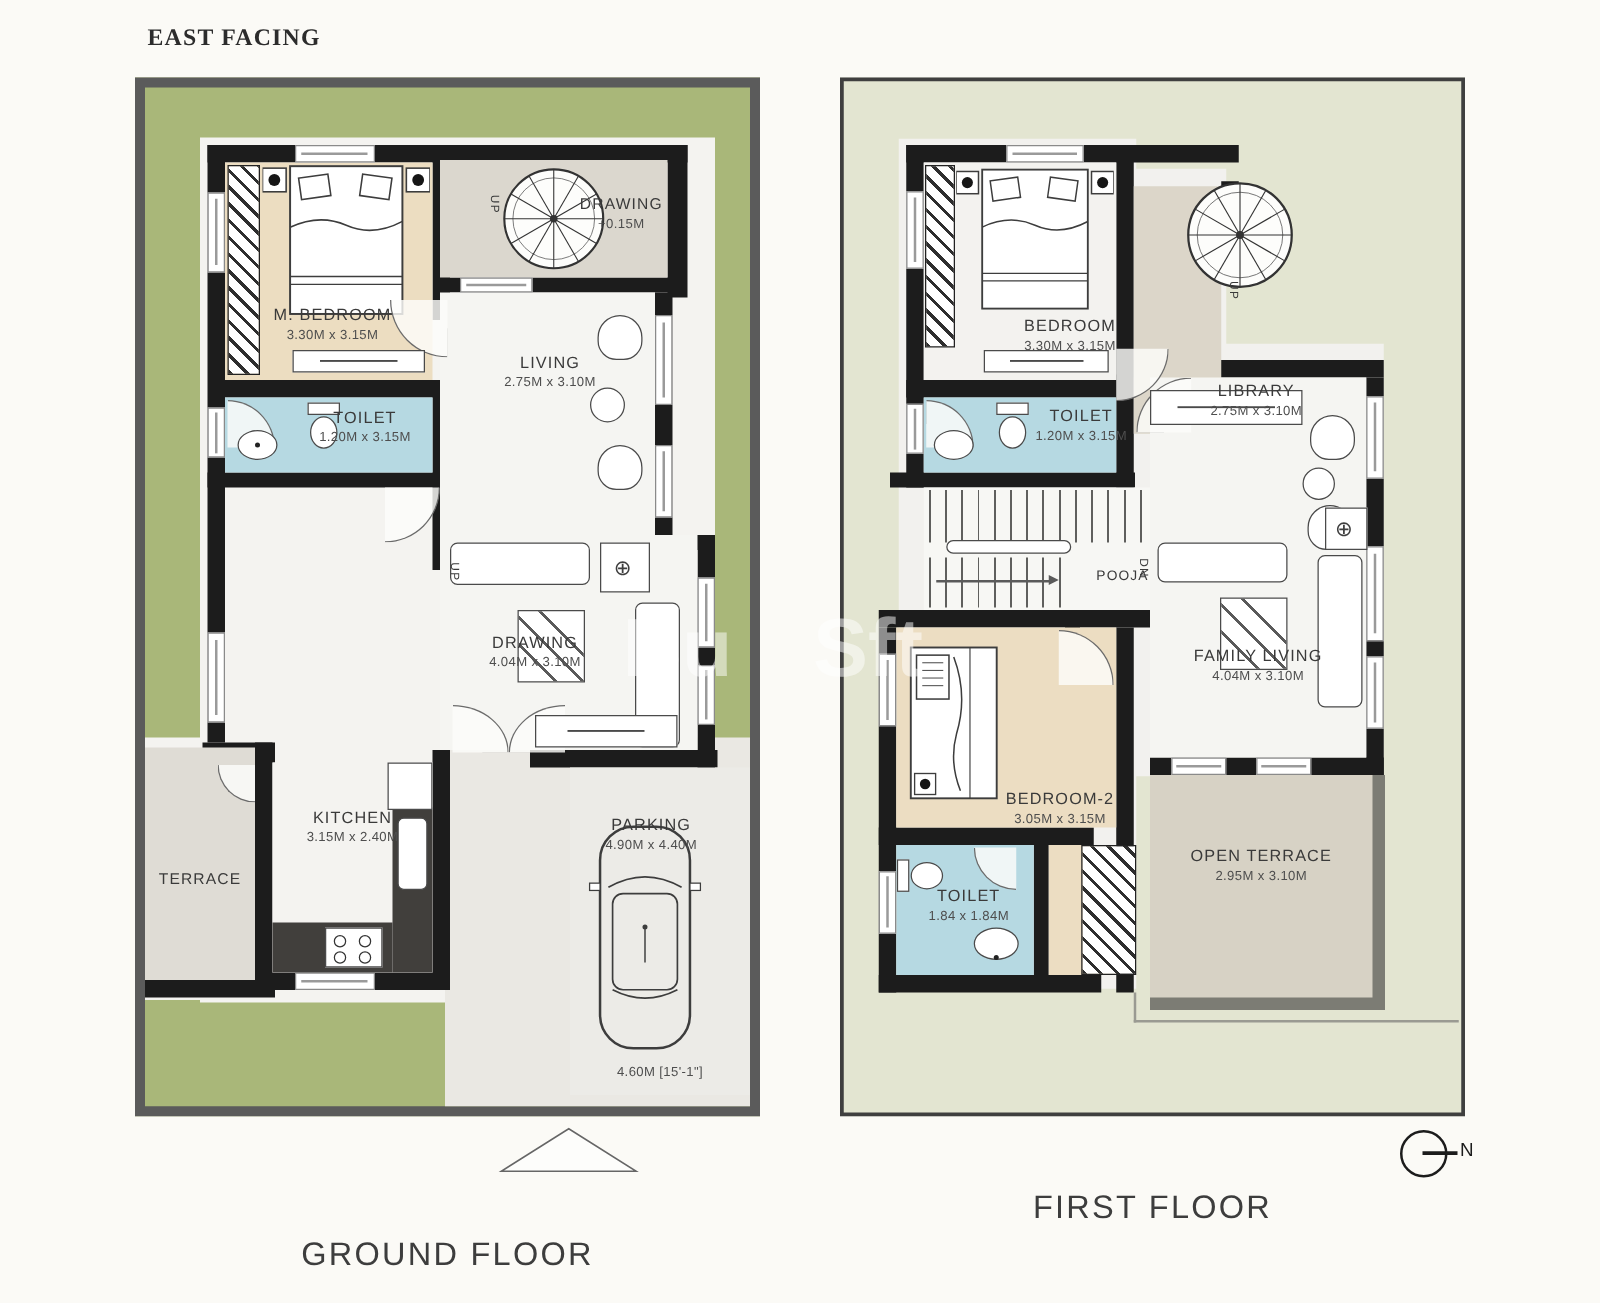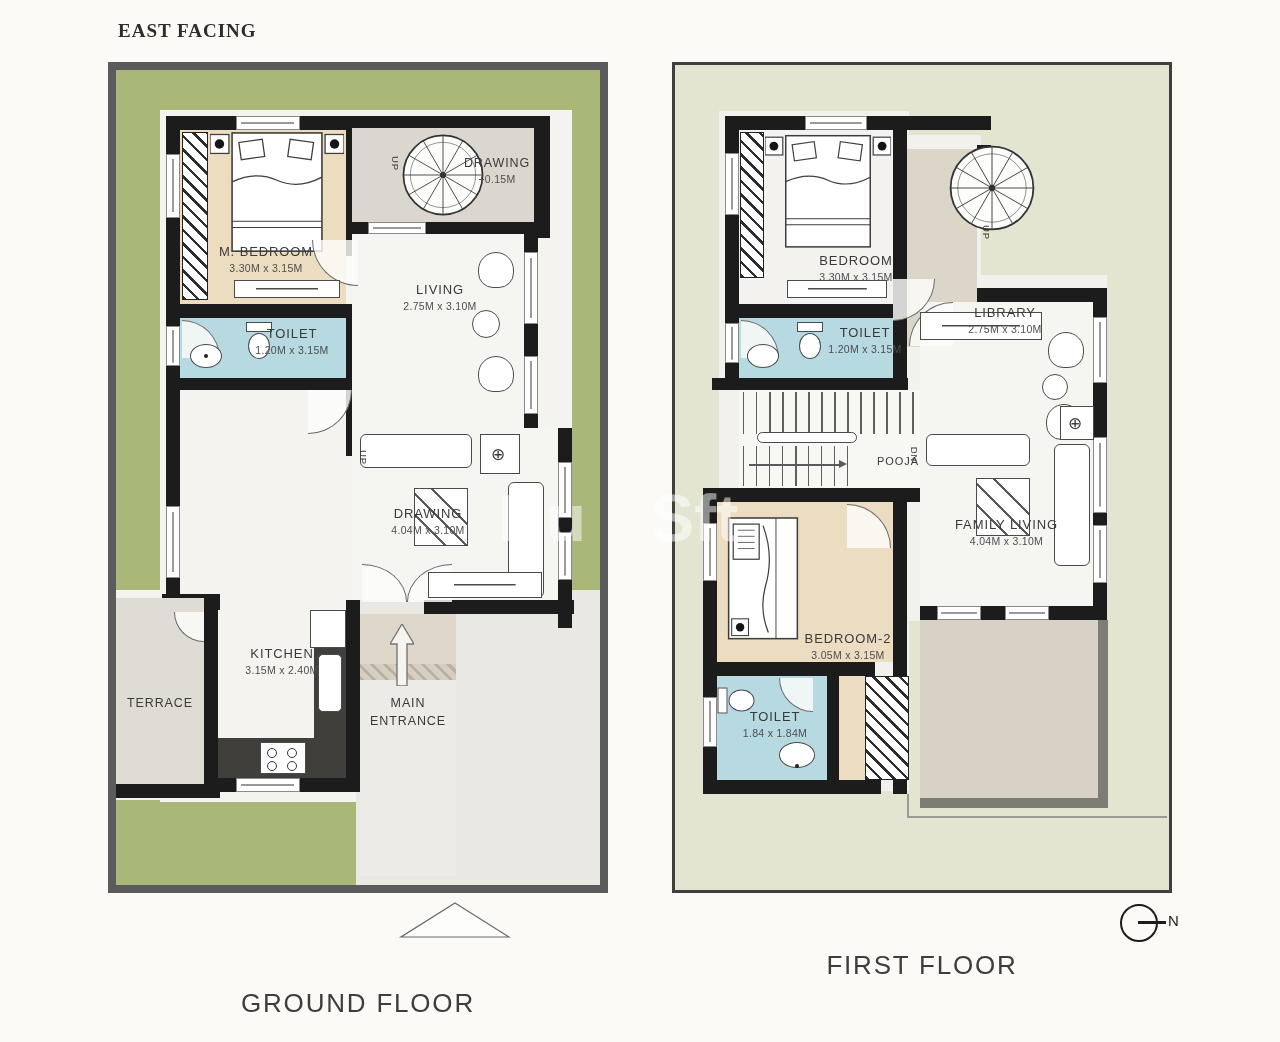--- a/index.html
+++ b/index.html
@@ -155,32 +155,40 @@
       <div class="dot" style="left:6px;top:5px;width:8px;height:8px;background:transparent;border:1.5px solid #333;"></div>
       <div class="dot" style="left:26px;top:5px;width:8px;height:8px;background:transparent;border:1.5px solid #333;"></div>
       <div class="dot" style="left:6px;top:18px;width:8px;height:8px;background:transparent;border:1.5px solid #333;"></div>
       <div class="dot" style="left:26px;top:18px;width:8px;height:8px;background:transparent;border:1.5px solid #333;"></div>
     </div>
     <div class="furn" style="left:92px;top:0px;width:36px;height:38px;"></div>
   </div>
 
   <div class="f" style="left:0px;top:528px;width:88px;height:186px;background:#dfdcd5;"></div>
 
-  <div class="f tile" style="left:244px;top:544px;width:96px;height:262px;background:#edebe7;">
-    <div class="f" style="left:0px;top:0px;width:96px;height:66px;background:#ded7ca;">
-      <div class="f" style="left:0px;top:50px;width:96px;height:16px;background:repeating-linear-gradient(45deg,#b9b2a2 0 3px,#d6cfc1 3px 9px);"></div>
+
+  <div class="f tile" style="left:340px;top:544px;width:144px;height:262px;background:#ecebe7;">
+    <svg class="abs" style="left:14px;top:22px;" width="92" height="228" viewBox="0 0 110 220">
+      <rect x="12" y="4" width="86" height="212" rx="32" fill="none" stroke="#3d3d3d" stroke-width="2.4"></rect>
+      <path d="M20 62 Q 55 42 90 62" fill="none" stroke="#3d3d3d" stroke-width="1.6"></path>
+      <rect x="24" y="68" width="62" height="92" rx="10" fill="none" stroke="#3d3d3d" stroke-width="1.6"></rect>
+      <path d="M24 160 Q 55 176 86 160" fill="none" stroke="#3d3d3d" stroke-width="1.6"></path>
+      <line x1="55" y1="100" x2="55" y2="134" stroke="#3d3d3d" stroke-width="1.4"></line>
+      <circle cx="55" cy="100" r="2.4" fill="#3d3d3d"></circle>
+      <rect x="2" y="58" width="10" height="7" fill="#fff" stroke="#3d3d3d" stroke-width="1.2"></rect>
+      <rect x="98" y="58" width="10" height="7" fill="#fff" stroke="#3d3d3d" stroke-width="1.2"></rect>
+    </svg>
+    <div class="lbl" style="left:0px;top:38px;width:130px;">
+      <div class="nm">PARKING</div>
+      <div class="dm">4.90M x 4.40M</div>
     </div>
-    <svg class="abs" style="left:30px;top:10px;z-index:5;" width="24" height="62" viewBox="0 0 24 62">
-      <path d="M12 0 L24 20 H17 V62 H7 V20 H0 Z" fill="#f6f4f0" stroke="#777" stroke-width="1.4"></path>
-    </svg>
-    <div class="lbl" style="left:0px;top:80px;width:96px;">
-      <div class="nm wrap" style="font-size:12.5px;">MAIN ENTRANCE</div>
+    <div class="lbl" style="left:0px;top:238px;width:144px;">
+      <div class="dm" style="margin-top:0;">4.60M [15'-1"]</div>
     </div>
   </div>
-
 
   <div class="arc arc-tr" style="left:246px;top:494px;width:45px;height:38px;"></div>
   <div class="arc arc-tl" style="left:291px;top:494px;width:45px;height:38px;"></div>
 
   <div class="win h" style="left:120px;top:46px;width:64px;height:14px;"></div>
   <div class="win v" style="left:50px;top:84px;width:14px;height:64px;"></div>
   <div class="win v" style="left:50px;top:256px;width:14px;height:40px;"></div>
   <div class="win v" style="left:50px;top:436px;width:14px;height:72px;"></div>
   <div class="win v" style="left:408px;top:182px;width:14px;height:72px;"></div>
   <div class="win v" style="left:408px;top:286px;width:14px;height:58px;"></div>
@@ -391,20 +399,24 @@
     <div class="dm">4.04M x 3.10M</div>
   </div>
   <div class="lbl" style="left:98px;top:566px;width:150px;">
     <div class="nm">BEDROOM-2</div>
     <div class="dm">3.05M x 3.15M</div>
   </div>
   <div class="lbl" style="left:42px;top:644px;width:116px;">
     <div class="nm">TOILET</div>
     <div class="dm">1.84 x 1.84M</div>
   </div>
+  <div class="lbl" style="left:245px;top:612px;width:178px;">
+    <div class="nm">OPEN TERRACE</div>
+    <div class="dm">2.95M x 3.10M</div>
+  </div>
 </div>
 
 <svg class="abs" style="left:398px;top:900px;" width="114" height="40" viewBox="0 0 114 40">
   <polygon points="57,3 111,37 3,37" fill="#fdfdfb" stroke="#666" stroke-width="1.2"></polygon>
 </svg>
 
 <div class="floor-title" style="left:156px;top:988px;width:404px;">GROUND FLOOR</div>
 <div class="floor-title" style="left:720px;top:950px;width:404px;">FIRST FLOOR</div>
 
 <div class="abs" style="left:1120px;top:904px;width:38px;height:38px;border:2.6px solid #1c1c1c;border-radius:50%;box-sizing:border-box;"></div>

